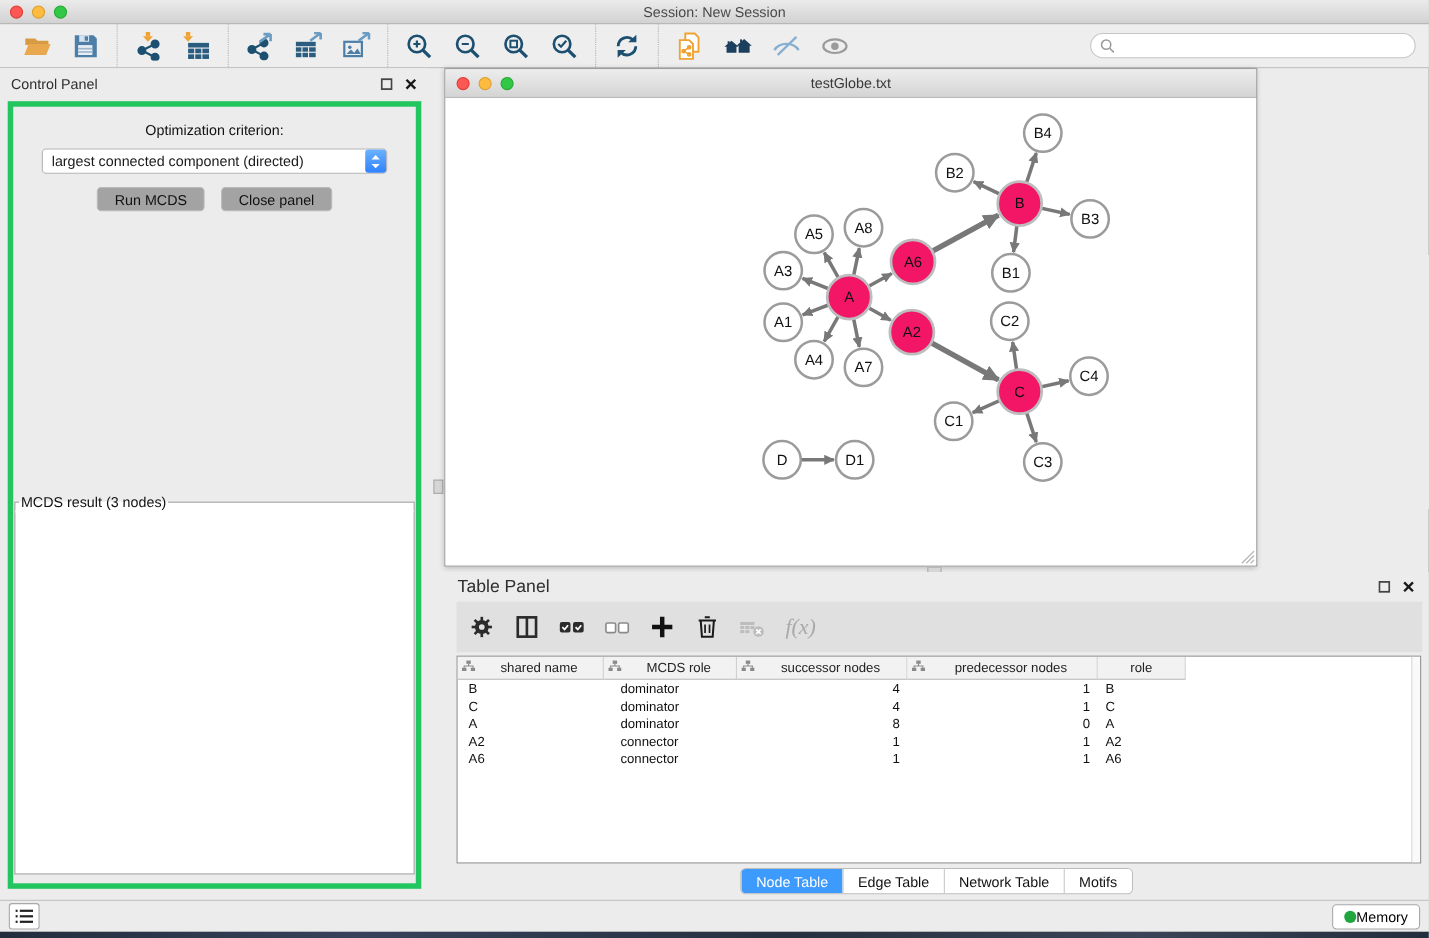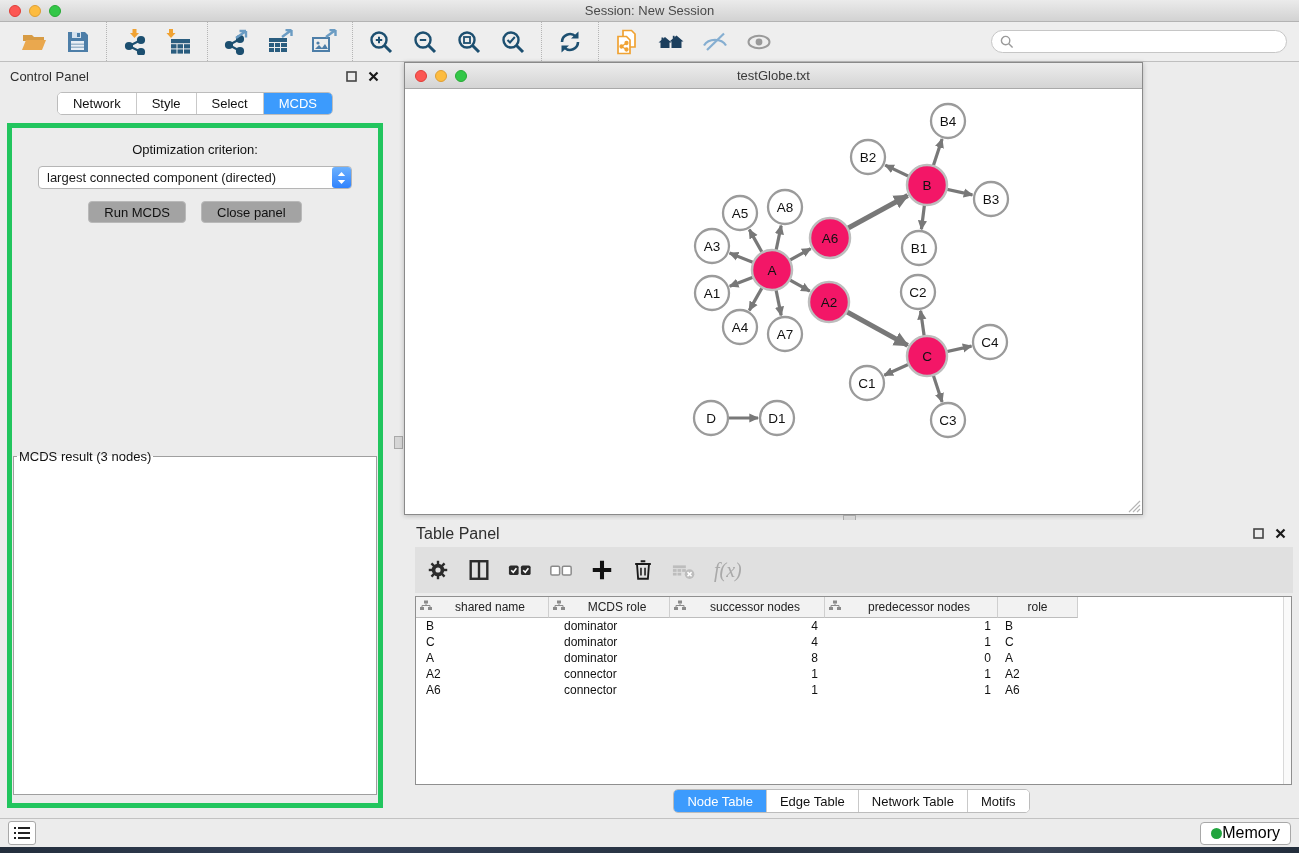--- a/index.html
+++ b/index.html
@@ -130,21 +130,21 @@
     position:absolute; left:0; right:0; bottom:6px; height:29px;
     background:#ececec; border-top:1px solid #c2c2c2;
     display:flex; align-items:center; padding:0 8px;
   }
   .status-list-btn {
     width:28px; height:24px; background:#fff; border:1px solid #a8a8a8; border-radius:3px;
     display:inline-flex; align-items:center; justify-content:center; cursor:pointer;
   }
   .memory-btn {
     margin-left:auto; height:23px; background:#fff; border:1px solid #a8a8a8; border-radius:4px;
-    display:inline-flex; align-items:center; gap:0; padding:0 10px; font-size:16px;
+    display:inline-flex; align-items:center; gap:0; padding:0 10px; font-size:13px;
     font-family:"Liberation Sans",sans-serif; cursor:pointer;
   }
   .mem-dot { width:11px; height:11px; border-radius:50%; background:#21a53e; display:inline-block; }
   .bottom-strip {
     position:absolute; left:0; right:0; bottom:0; height:6px;
     background:linear-gradient(90deg,#232e3c,#35425a 25%,#26313f 55%,#3a4456 80%,#232e3c);
   }
 </style>
 </head>
 <body>
@@ -342,28 +342,20 @@
             <svg width="11" height="11" viewBox="0 0 11 11">
                 <rect x="1" y="1" width="9" height="9" fill="none" stroke="#444" stroke-width="1.6"></rect>
               </svg>
           </span>
           <span class="ph-btn">
             <svg width="11" height="11" viewBox="0 0 11 11">
                 <path d="M1.5 1.5l8 8M9.5 1.5l-8 8" stroke="#1a1a1a" stroke-width="2.2"></path>
               </svg>
           </span>
         </span>
-      </div>
-      <div class="seg-row">
-        <div class="seg" id="control-tabs">
-            <button class="seg-btn">Network</button>
-            <button class="seg-btn">Style</button>
-            <button class="seg-btn">Select</button>
-            <button class="seg-btn active">MCDS</button>
-          </div>
       </div>
       <div class="cp-body">
         <div class="crit-label">Optimization criterion:</div>
         <div class="dropdown">
           <span class="dd-value">largest connected component (directed)</span>
           <span class="dd-stepper">
             <svg width="9" height="6" viewBox="0 0 9 6">
                 <path d="M0.8 5L4.5 1l3.7 4z" fill="#fff"></path>
               </svg>
             <svg width="9" height="6" viewBox="0 0 9 6">

